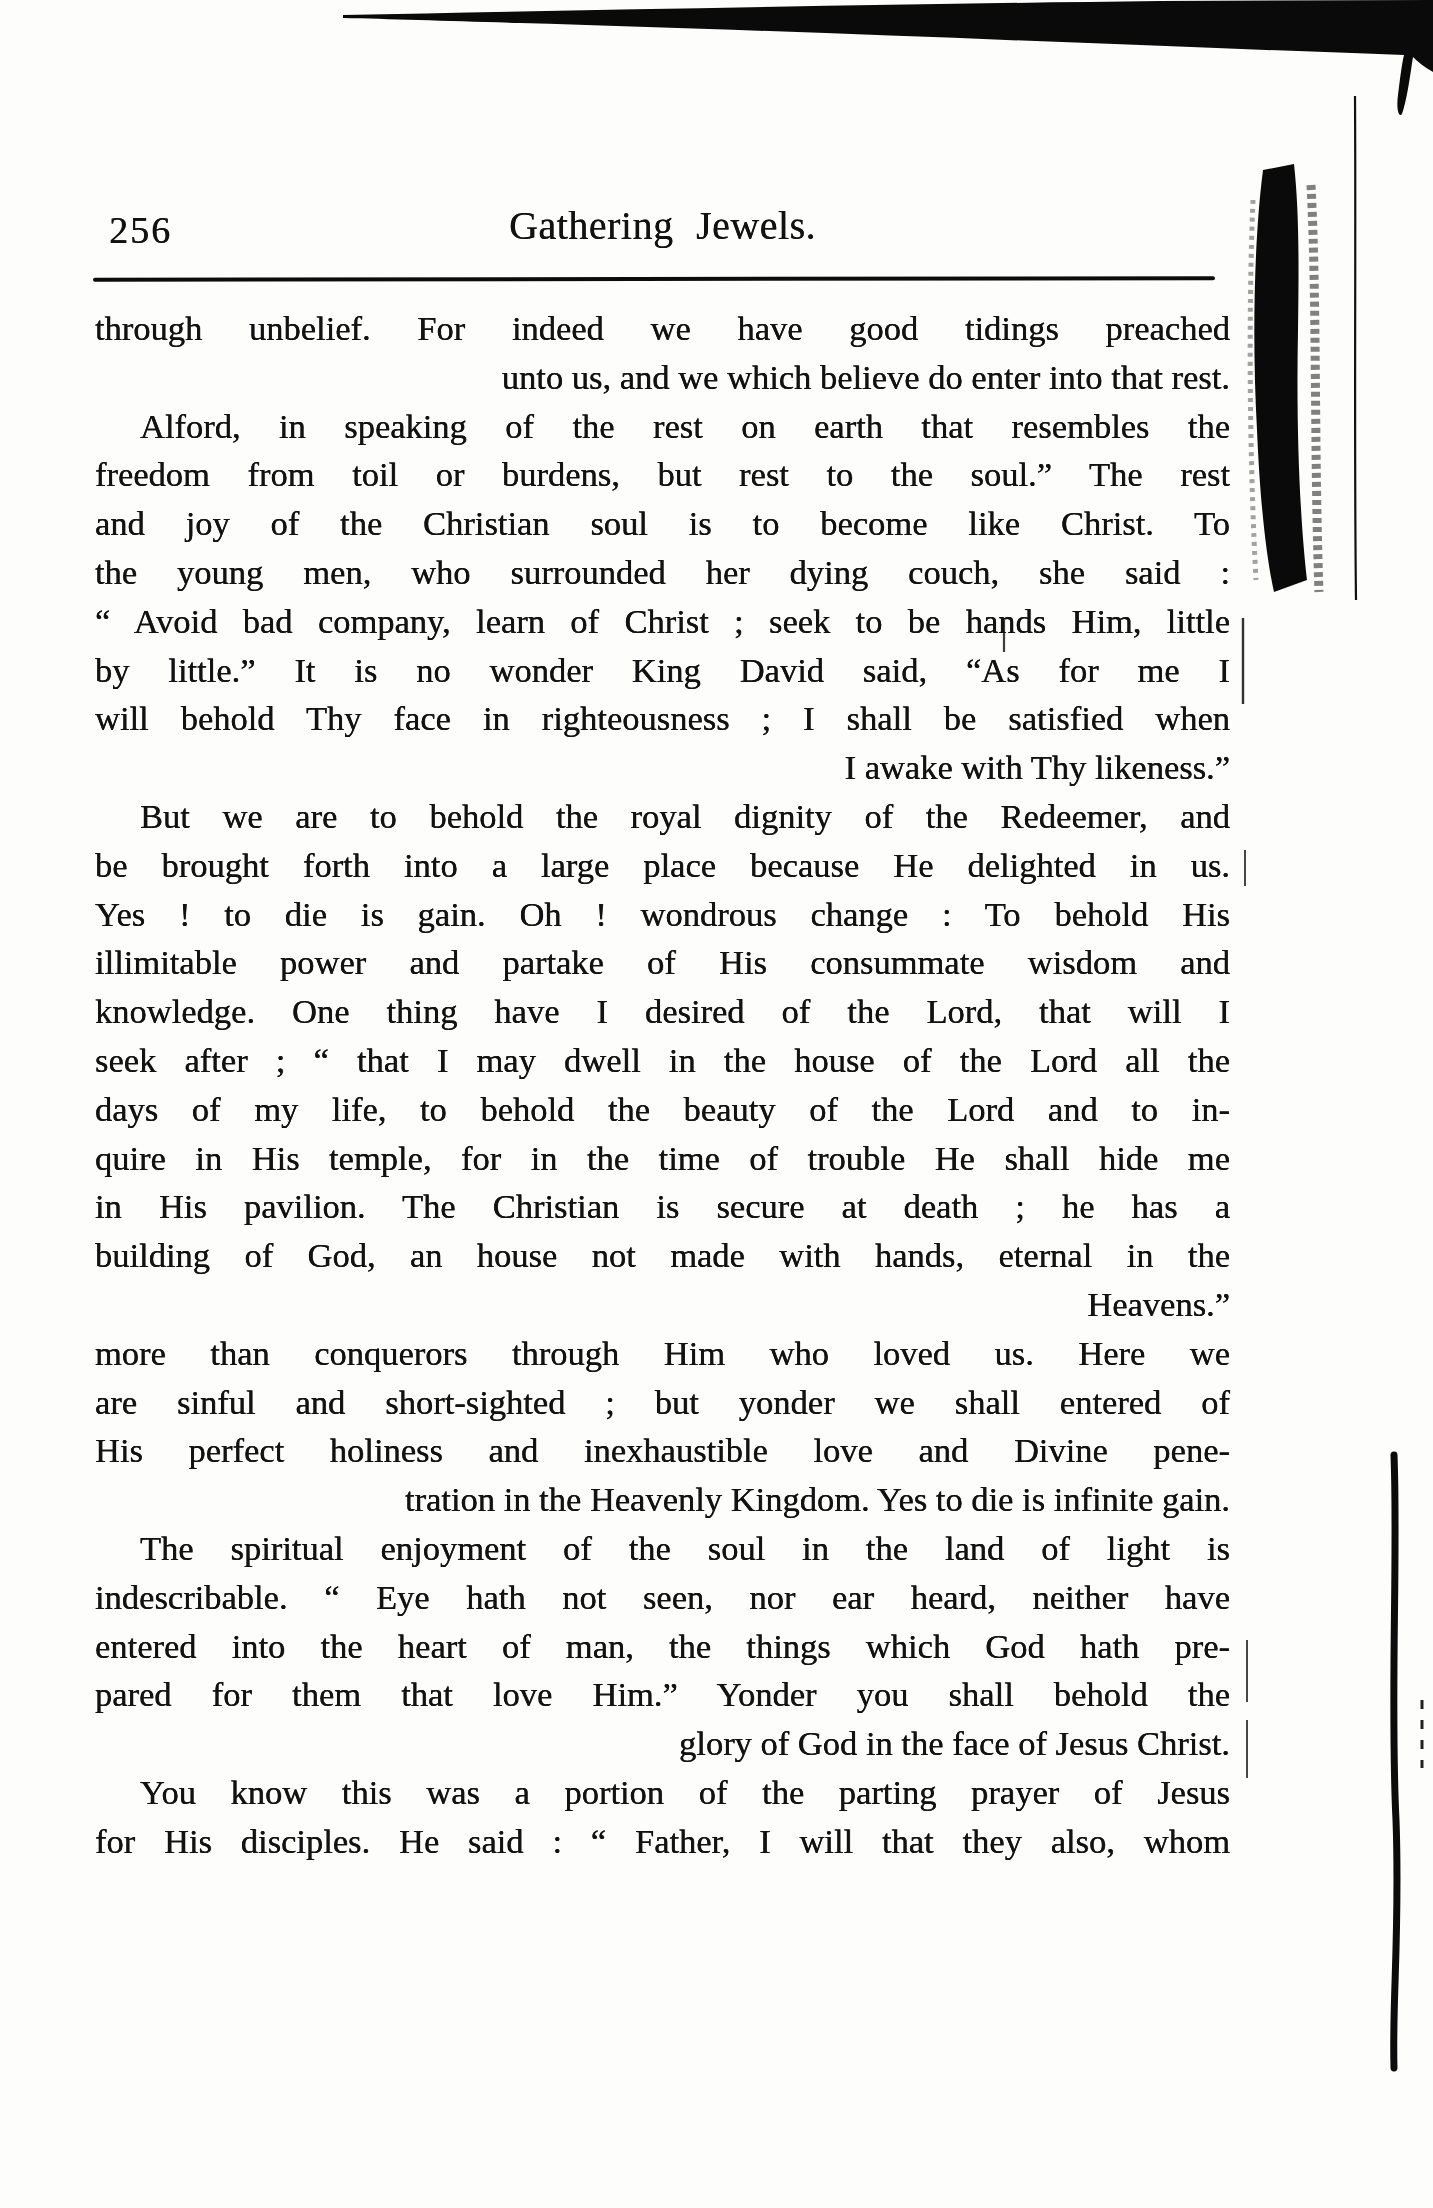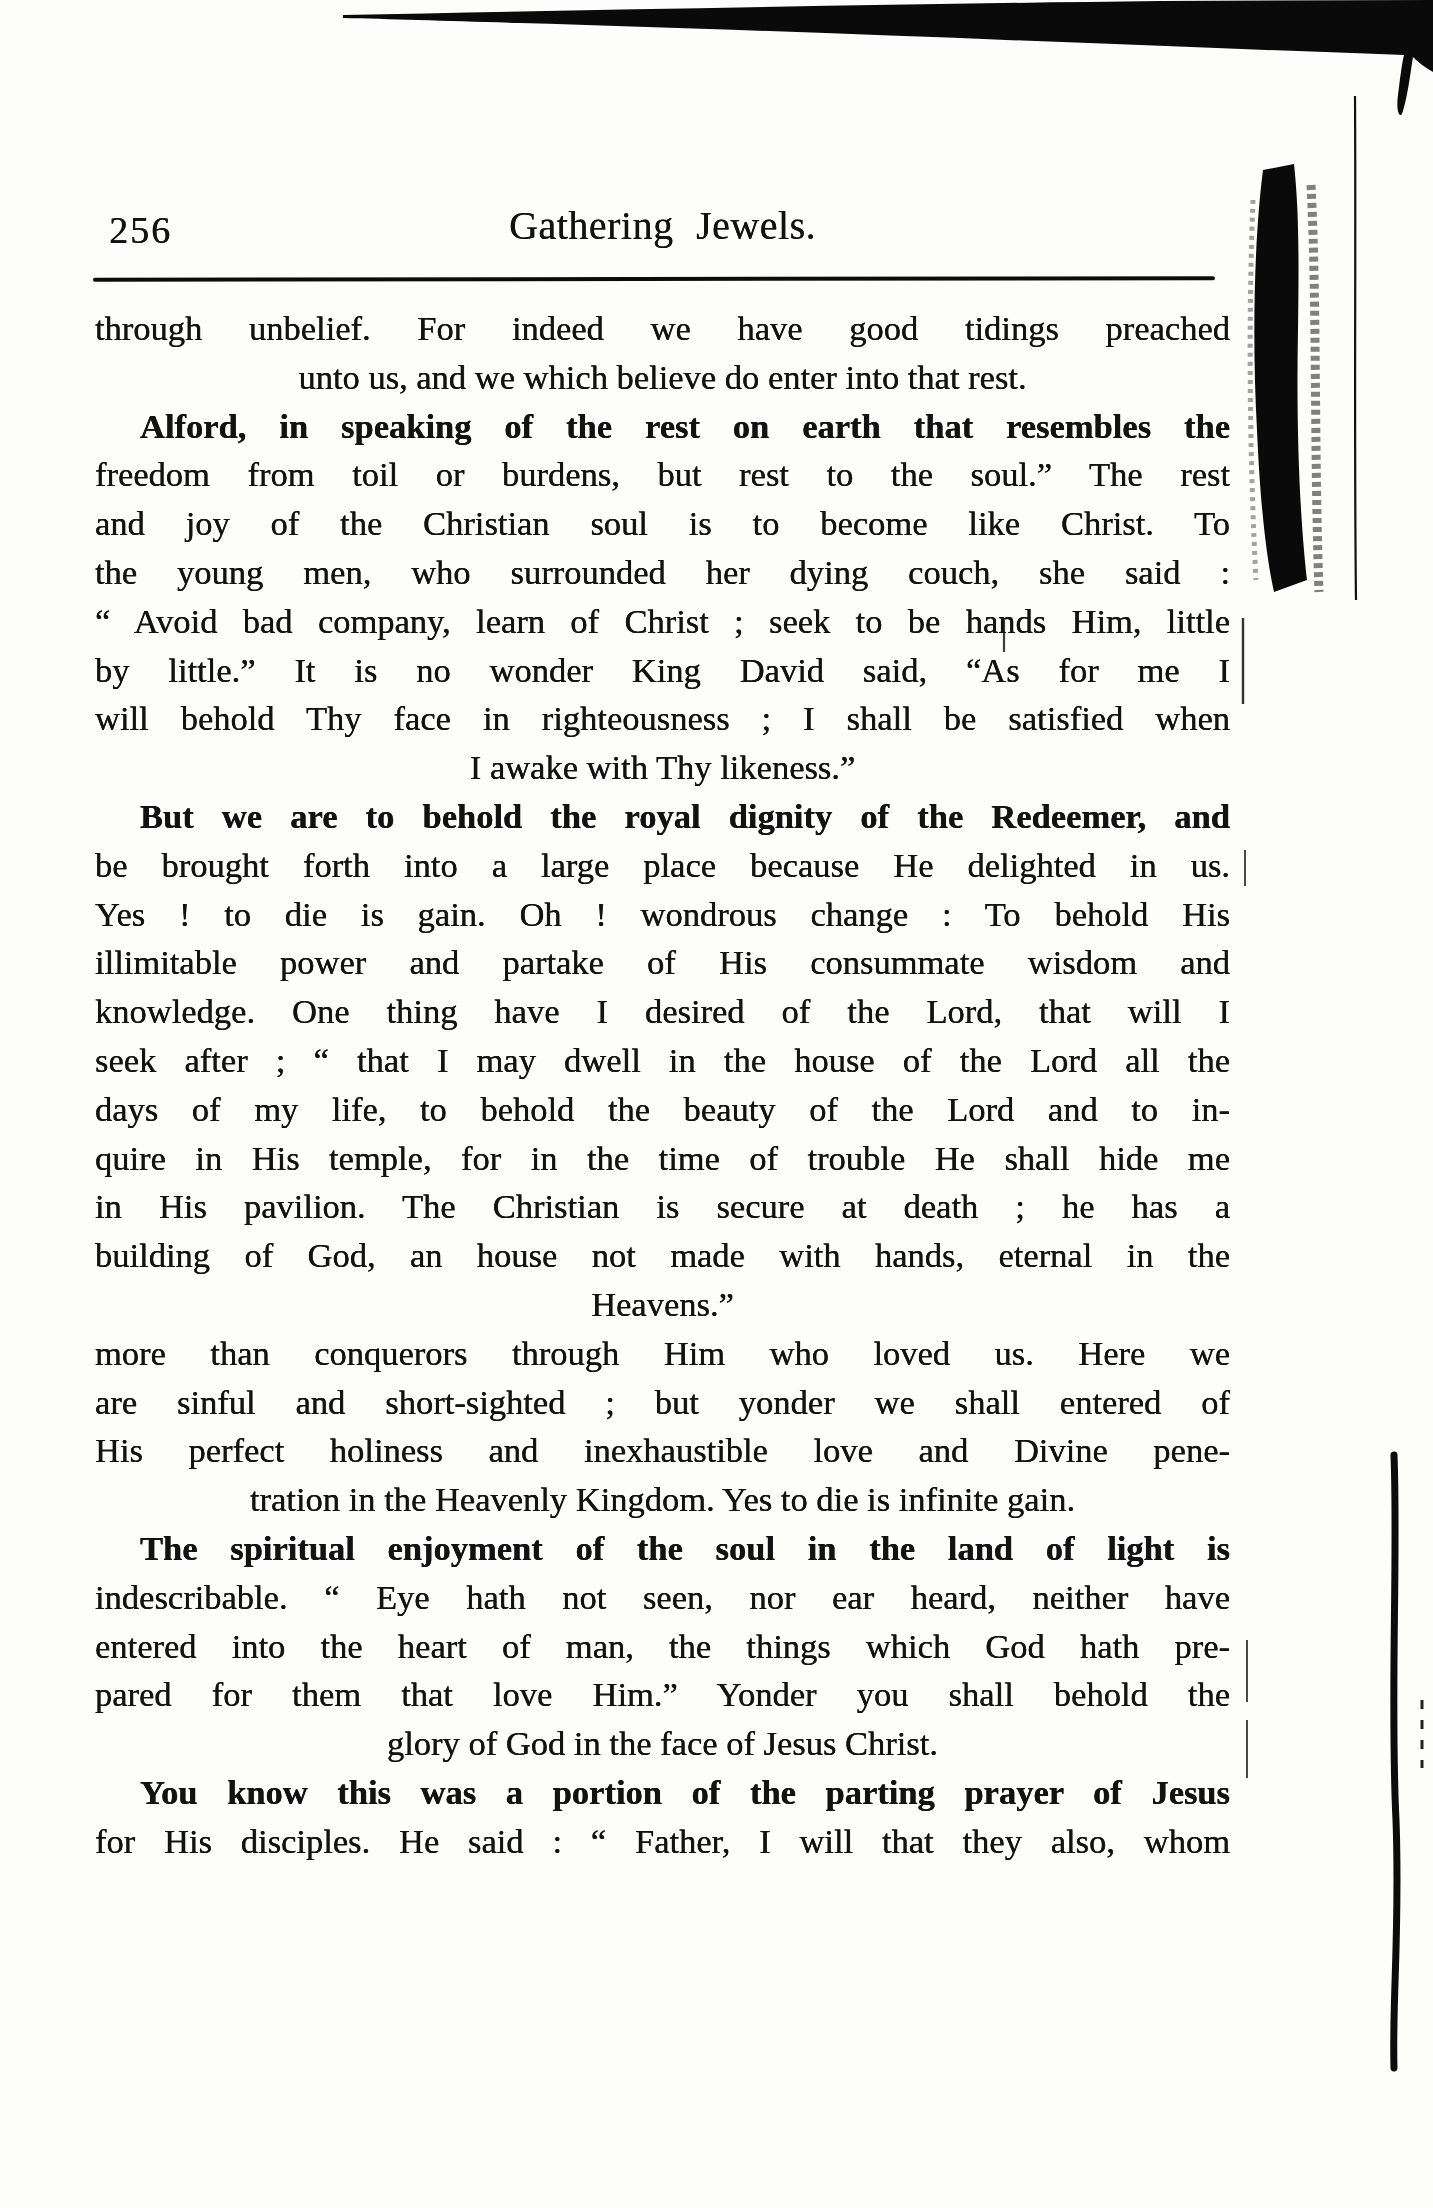--- a/index.html
+++ b/index.html
@@ -61,27 +61,27 @@
   }
   .body-text {
     position: absolute;
     top: 304px;
     left: 95px;
     width: 1135px;
     font-size: 34.5px;
     line-height: 48.8px;
     text-shadow: 0 0 0.6px rgba(12,12,12,0.85), 0.35px 0.2px 0 rgba(12,12,12,0.5);
   }
-  .line { text-align: center; }
+  .line { text-align: right; }
   .line.j {
     text-align: justify;
     text-align-last: justify;
     text-justify: inter-word;
   }
-  .line.ind { text-indent: 45px; font-weight: bold; }
+  .line.ind { text-indent: 45px; }
   .it { }
 </style>
 </head>
 <body>
 
 <div class="page">
 
   <svg class="artifacts" viewBox="0 0 1433 2208" xmlns="http://www.w3.org/2000/svg">
 
     <path d="M343,15 C600,10 900,4 1160,1 L1433,0 L1433,72 C1424,67 1418,62 1413,57

